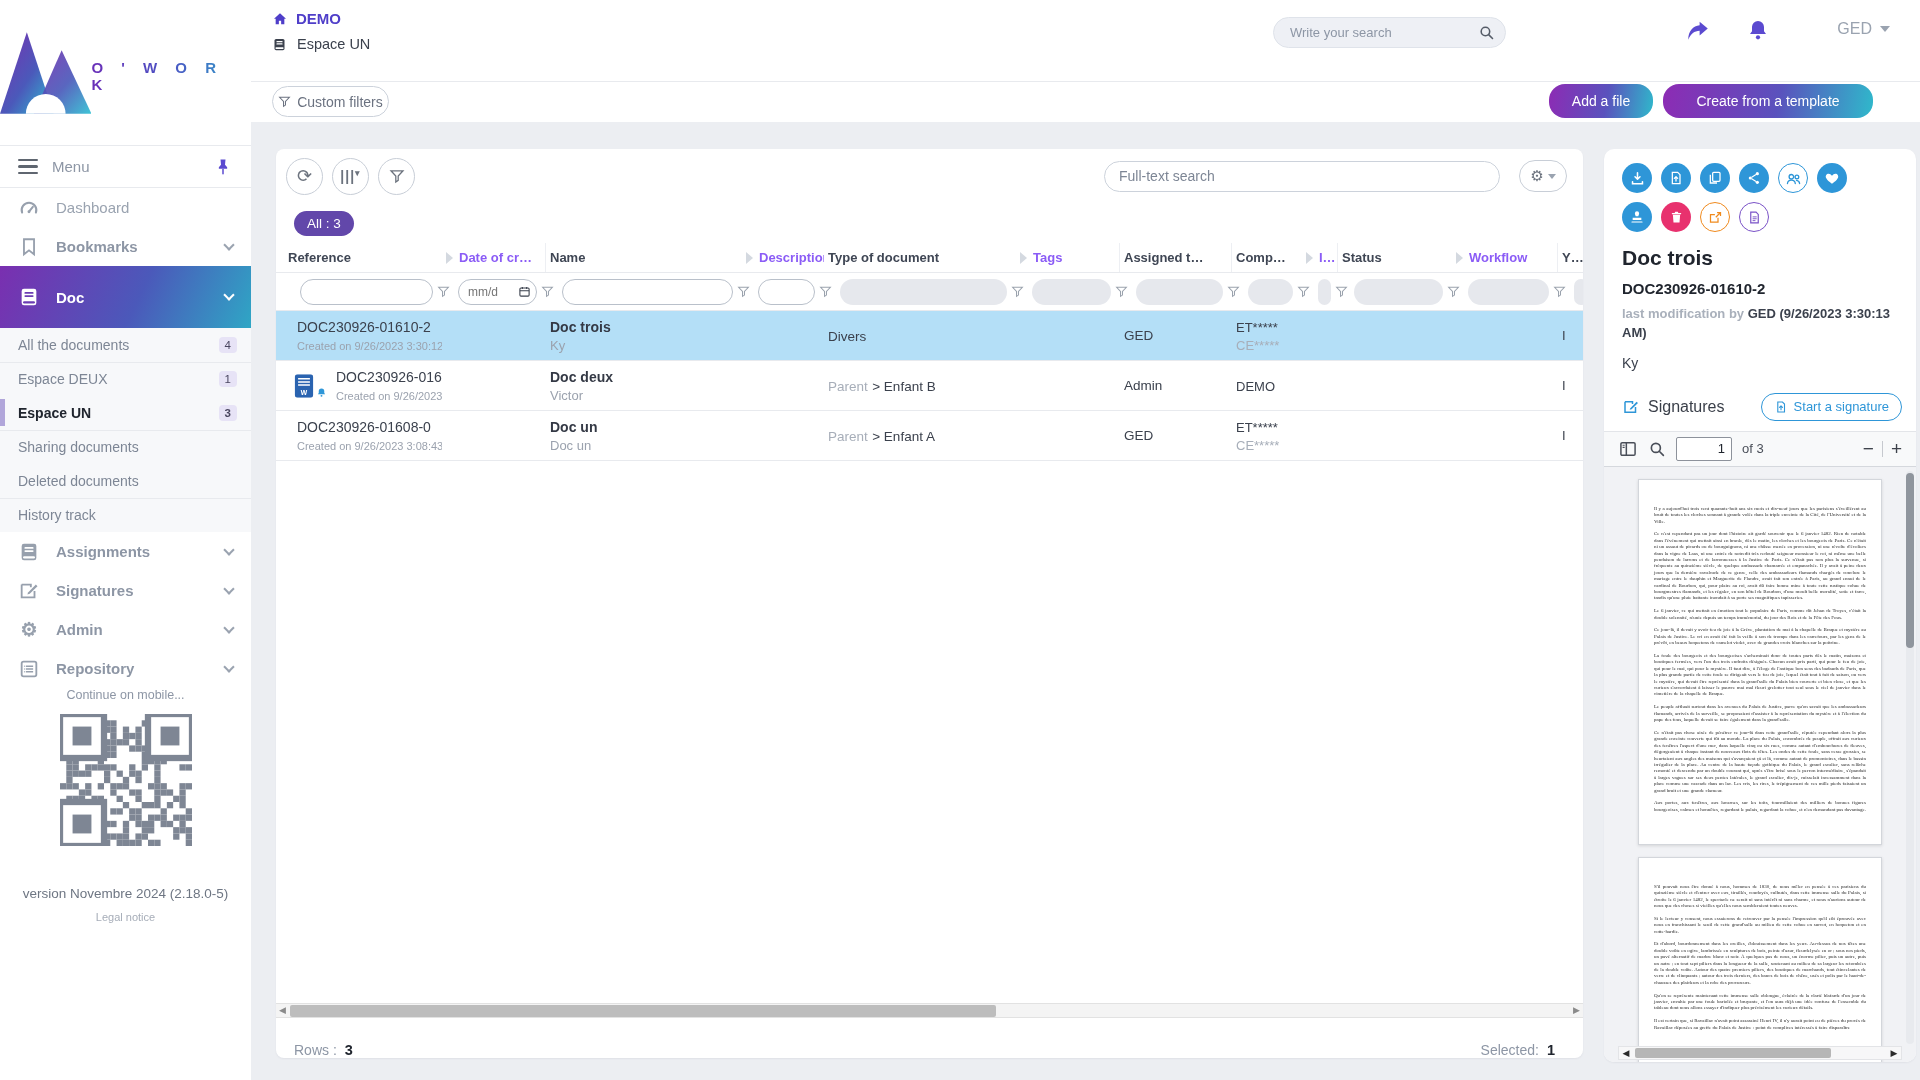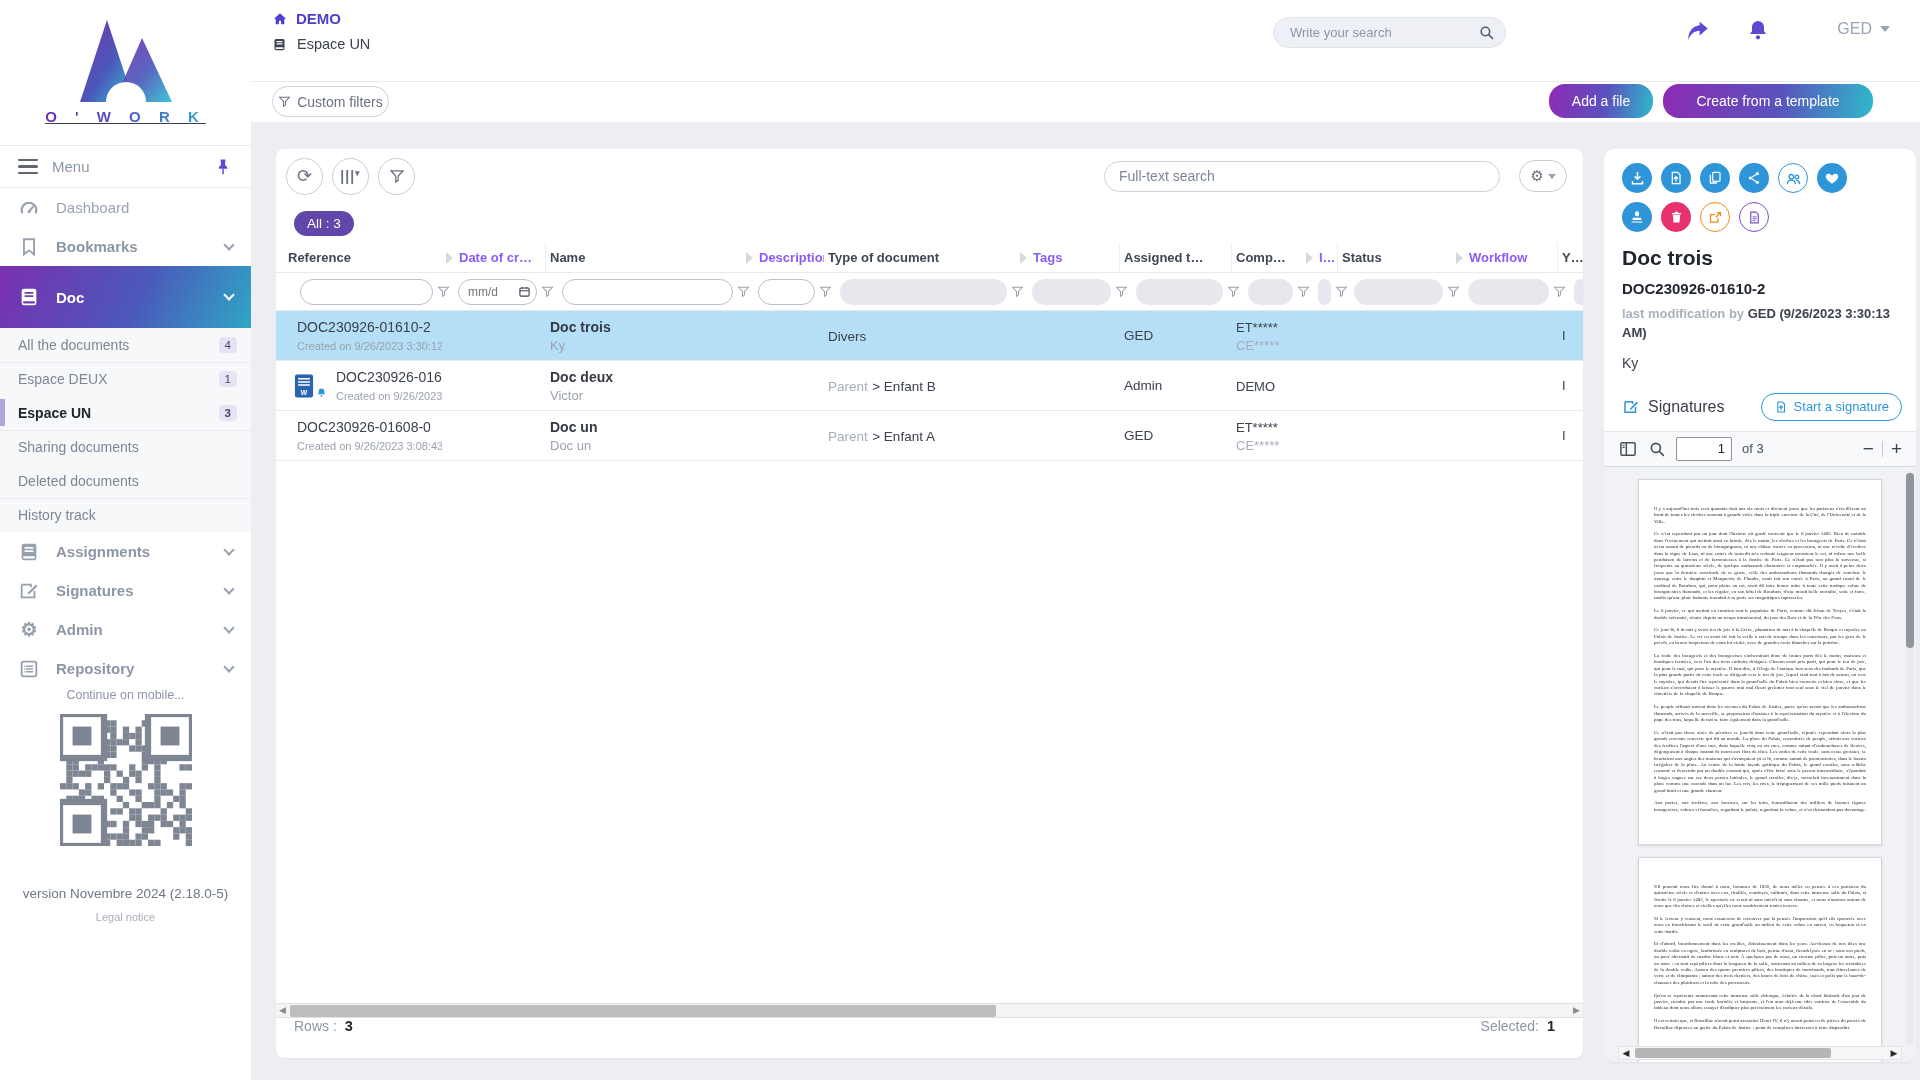--- a/index.html
+++ b/index.html
@@ -1,21 +1,21 @@
 <!DOCTYPE html>
 <html><head>
 <meta charset="utf-8">
 <style>
   * { margin:0; padding:0; box-sizing:border-box; }
   html,body { width:1920px; height:1080px; overflow:hidden; }
   body { background:#eceef2; font-family:"Liberation Sans", sans-serif; color:#3b414d; position:relative; }
 
   
   .sidebar { position:absolute; left:0; top:0; width:251px; height:1080px; background:#fff; z-index:5; display:flex; flex-direction:column; }
-  .logo-block { height:146px; display:flex; flex-direction:column; align-items:center; justify-content:center; border-bottom:1px solid #e8eaee;text-decoration:underline; }
+  .logo-block { height:146px; display:flex; flex-direction:row; align-items:center; justify-content:center; border-bottom:1px solid #e8eaee; }
   .logo-letters { font-size:15px; font-weight:bold; letter-spacing:7px; margin-top:6px;
     background:linear-gradient(90deg,#6a2fb8,#4a55c4,#2fa8c8); -webkit-background-clip:text; background-clip:text; color:transparent; }
   .menu-row { height:42px; display:flex; align-items:center; padding:0 18px; border-bottom:1px solid #e8eaee; }
   .burger { width:20px; display:flex; flex-direction:column; gap:4px; margin-right:14px; }
   .burger i { display:block; height:2.5px; background:#5f6670; border-radius:2px; }
   .menu-label { color:#8d96a5; font-size:15px; flex:1; }
   .nav { flex:1; overflow:hidden; }
   .nav-item { height:39px; display:flex; align-items:center; padding:0 18px; color:#8d96a5; font-weight:bold; font-size:15px; cursor:pointer;justify-content:space-between; }
   .nav-item .nicon { width:22px; height:22px; margin-right:16px; color:#97a0ad; flex:none; }
   .nav-item .lbl { flex:1; }
@@ -88,21 +88,21 @@
   .stack .l2 { font-size:11px; color:#9ba2ae; margin-top:2px; }
   .typecell .parent { color:#a7aeb9; font-size:13.5px; }
   .typecell .child { color:#3b414d; font-size:13.5px; }
   .asg { font-size:13.5px; color:#3b414d; }
   .comp .l1 { font-size:13px; color:#3b414d; }
   .comp .l2 { font-size:13px; color:#a7aeb9; margin-top:1px; }
   .cutcol { font-size:13px; color:#3b414d; }
   .hscroll { margin-top:auto; height:15px; background:#f4f4f4; border-top:1px solid #e2e2e2; border-bottom:1px solid #e2e2e2; position:relative; }
   .hscroll .arr { position:absolute; top:1px; width:13px; height:11px; color:#8a8a8a; font-size:9px; line-height:11px; text-align:center; cursor:pointer; }
   .hscroll .thumb { position:absolute; left:14px; top:1px; width:706px; height:12px; background:#bdbdbd; border-radius:2px; cursor:grab; }
-  .card-footer { height:40px; display:flex; align-items:flex-start; padding:0 28px 0 18px; }
+  .card-footer { height:40px; display:flex; align-items:flex-end; padding:0 28px 0 18px; }
   .flabel { color:#8d96a5; font-size:14px; }
   .fval { color:#20252e; font-weight:bold; font-size:14.5px; margin-left:8px; }
   .fright { margin-left:auto; display:flex; align-items:center; }
 
   
   .panel { position:absolute; left:1604px; top:149px; width:312px; height:913px; background:#fff; border-radius:10px; box-shadow:0 1px 2px rgba(30,40,60,.06); display:flex; flex-direction:column; overflow:hidden; }
   .picons { padding:14px 0 0 18px; display:flex; flex-wrap:wrap; gap:9px; width:270px; }
   .pic { width:30px; height:30px; border-radius:50%; display:flex; align-items:center; justify-content:center; cursor:pointer; color:#fff; flex:none; }
   .pic.blue { background:#2e96d8; }
   .pic.pink { background:#e8316e; }

